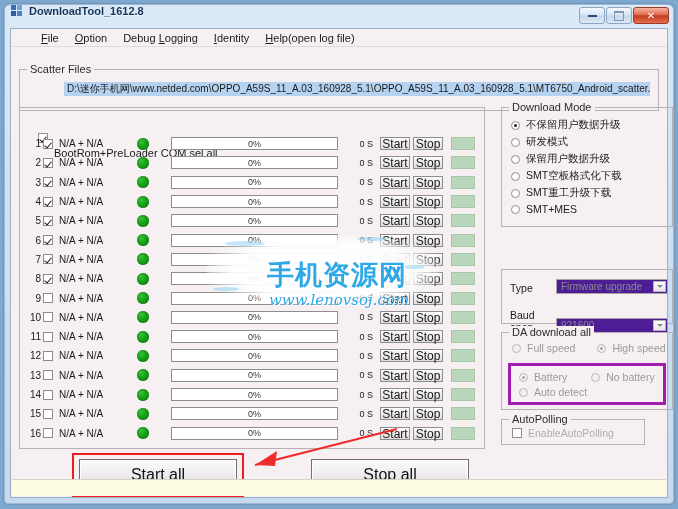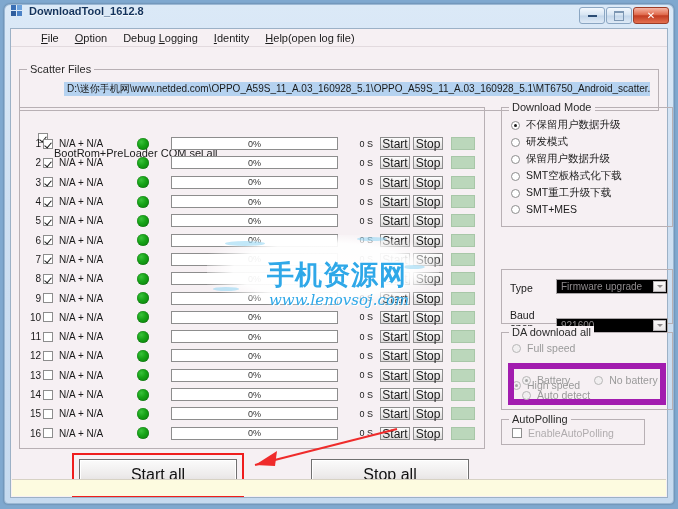--- a/index.html
+++ b/index.html
@@ -138,39 +138,39 @@
   .ritem{display:flex;align-items:center;margin-bottom:3px;}
   .ritem .rl{margin-left:6px;font-size:10.5px;color:#1a1a1a;white-space:nowrap;}
   .ritem.dis .rl{color:#9a9a9a;}
   .ritem.dis .radio{border-color:#b7b7b7;background:#f1eff0;}
   .ritem.dis .radio.sel:after{background:#a6a6a6;}
   #dlmodeList{position:absolute;left:9px;top:10px;}
   #typeGroup{left:490px;top:240px;width:172px;height:55px;}
   .fieldrow{display:flex;align-items:flex-end;margin-bottom:15px;}
   .fieldlabel{width:46px;font-size:10.5px;color:#1a1a1a;flex:none;}
   .combo{
-    width:112px;height:15px;border:1px solid #a8a4a6;background:#000000;
+    width:112px;height:15px;border:1px solid #a8a4a6;background:#4c1d95;
     display:flex;align-items:center;box-sizing:border-box;position:relative;
   }
   .combo .cval{font-size:10px;color:#8e8a8c;padding-left:4px;white-space:nowrap;overflow:hidden;}
   .combo .arrow{
     position:absolute;right:1px;top:1px;width:13px;height:11px;
     border:1px solid #b6b2b4;
     background:linear-gradient(180deg,#fbfafa 0%,#e9e6e7 100%);
     display:flex;align-items:center;justify-content:center;box-sizing:border-box;
   }
   .combo .arrow i{
     width:0;height:0;border-left:3px solid transparent;border-right:3px solid transparent;
     border-top:3px solid #8d8a8b;display:block;
   }
   #typeList{position:absolute;left:8px;top:9px;}
   #daGroup{left:490px;top:303px;width:172px;height:78px;}
   #daInner{
     position:absolute;left:6px;top:30px;width:158px;height:42px;
-    border:6px solid #a21caf;box-sizing:border-box;
+    border:3px solid #a21caf;box-sizing:border-box;
   }
   #autopoll{left:490px;top:390px;width:144px;height:26px;}
   
   .bigbtn{
     position:absolute;
     border:1px solid #707070;
     background:linear-gradient(180deg,#fbfbfb 0%,#eeecec 50%,#d9d6d6 100%);
     box-shadow:inset 0 0 0 1px #fff;
     display:flex;align-items:center;justify-content:center;
     font-size:16px;color:#111;box-sizing:border-box;
@@ -485,21 +485,21 @@
             <span class="arrow">
                 <i></i>
               </span>
           </span>
         </div>
       </div>
     </div>
 
     <div class="group" id="daGroup">
       <div class="legend">DA download all</div>
-      <div id="daSpeed" style="position:absolute;left:10px;top:9px;display:flex;gap:22px;flex-direction:column;">
+      <div id="daSpeed" style="position:absolute;left:10px;top:9px;display:flex;gap:22px;">
           <div class="ritem dis">
             <span class="radio"></span>
             <span class="rl">Full speed</span>
           </div>
           <div class="ritem dis">
             <span class="radio sel"></span>
             <span class="rl">High speed</span>
           </div>
         </div>
       <div id="daInner">

